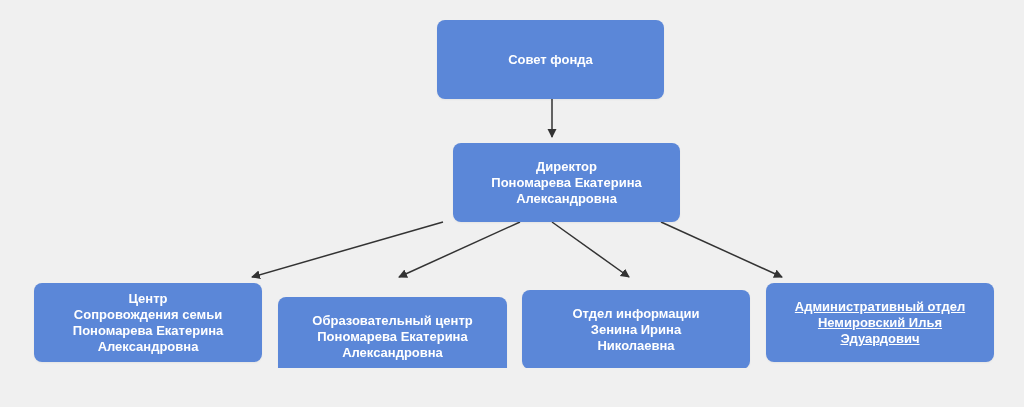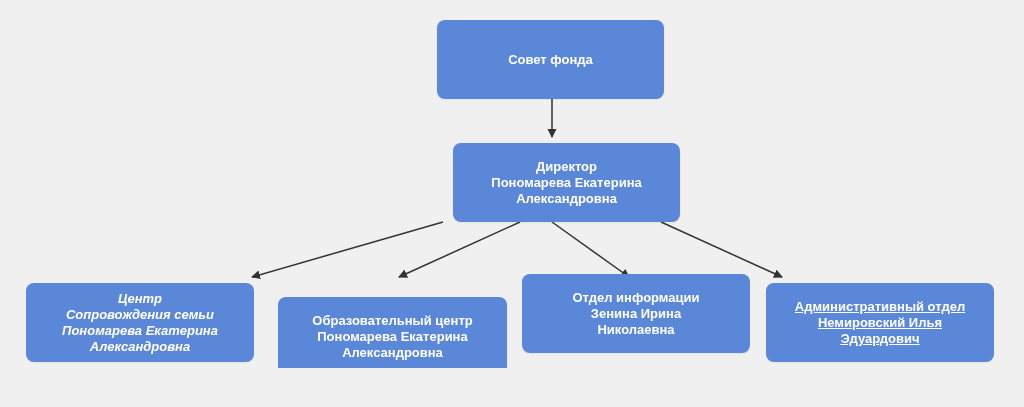--- a/index.html
+++ b/index.html
@@ -41,23 +41,23 @@
     font-size: 13px;
     line-height: 16px;
     box-shadow: 0 1px 2px rgba(0,0,0,0.05);
   }
   .node-label {
     white-space: pre-line;
     padding: 4px 12px;
   }
   .n-root     { left: 437px; top: 20px;  width: 227px; height: 79px; }
   .n-director { left: 437px; top: 143px; width: 227px; height: 79px; margin-left: 16px; }
-  .n-d1       { left: 26px;  top: 283px; width: 228px; height: 79px; font-style: italic; }
+  .n-d1       { left: 34px;  top: 283px; width: 228px; height: 79px; }
   .n-d2       { left: 278px; top: 297px; width: 229px; height: 79px; }
-  .n-d3       { left: 522px; top: 274px; width: 228px; height: 79px; }
+  .n-d3       { left: 522px; top: 290px; width: 228px; height: 79px; }
   .n-d4       { left: 766px; top: 283px; width: 228px; height: 79px; text-decoration: underline; }
 </style>
 </head>
 <body>
 
 <div class="stage">
 
   <svg class="connectors" viewBox="0 0 1024 407" xmlns="http://www.w3.org/2000/svg">
     <defs>
       <marker id="ah" markerUnits="userSpaceOnUse" markerWidth="10" markerHeight="10" refX="8" refY="4.5" orient="auto">

